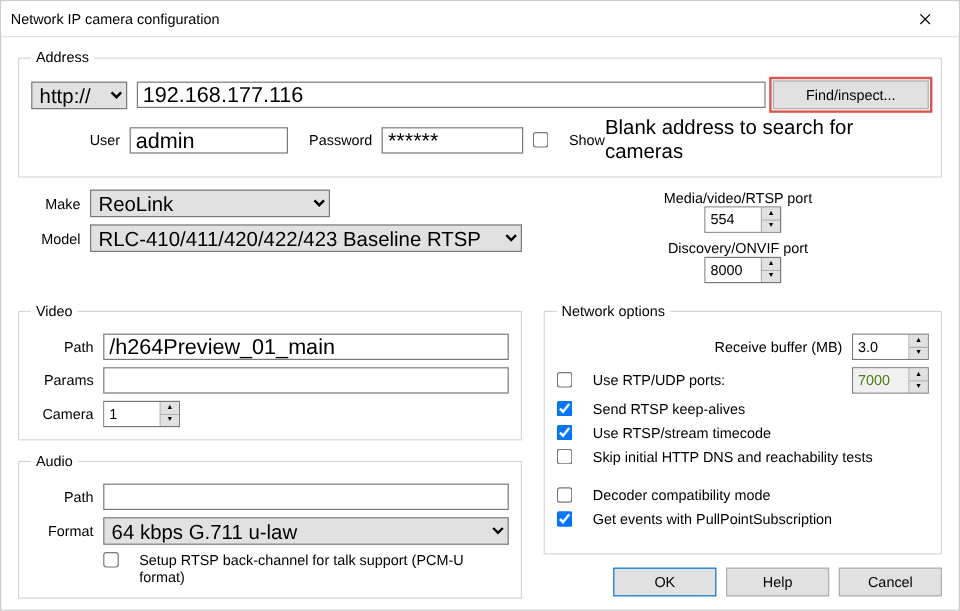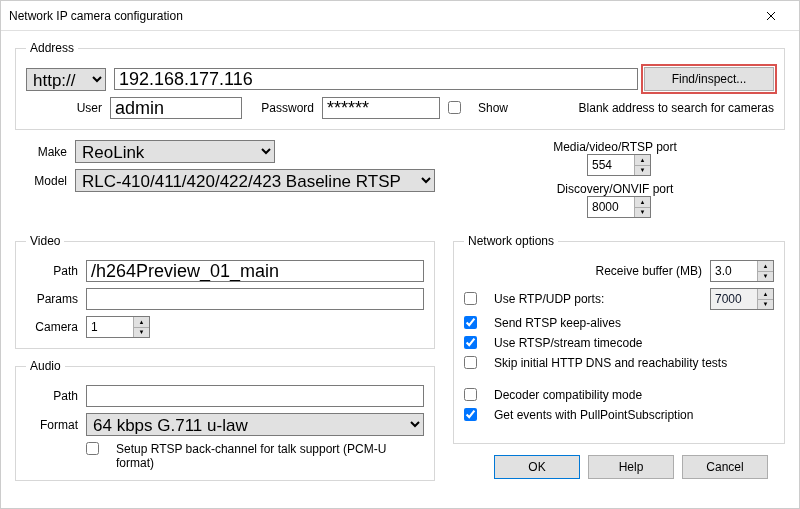--- a/index.html
+++ b/index.html
@@ -89,42 +89,42 @@
     display: flex; flex-direction: column; width: 16px;
     border-left: 1px solid #adadad;
   }
   .spinner .btns span {
     flex: 1; background: #e1e1e1; font-size: 6px;
     display: flex; align-items: center; justify-content: center;
     border-bottom: 1px solid #adadad;
   }
   .spinner .btns span:last-child { border-bottom: none; }
   .spinner.disabled { background: #f0f0f0; }
-  .spinner.disabled input { background: #f0f0f0; color: #0f172a; }
+  .spinner.disabled input { background: #f0f0f0; color: #4d7c0f; }
 
   .chk { display: flex; align-items: flex-start; gap: 17px; }
   input[type=checkbox] { width: 13px; height: 13px; margin: 0; }
 
   .two-col { display: flex; gap: 18px; }
   .col-left { flex: 0 0 420px; }
   .col-right { flex: 1; }
 
   .port-row { display: flex; align-items: center; justify-content: flex-end; margin-bottom: 6px; flex-direction: column; }
   .port-row .plabel { margin-right: 8px; }
 
   .netopt .row { margin-bottom: 6px; }
 
   .bottom-buttons {
     position: absolute;
-    bottom: 12px; right: 31px;
+    bottom: 12px; right: 14px;
     display: flex; gap: 8px;
   }
   .bottom-buttons button { width: 86px; }
 
-  .hint { font-size: 12px; color: #000; }
+  .hint { font-size: 17px; color: #000; }
 </style>
 </head>
 <body>
 
 <div class="titlebar">
   <div class="title">Network IP camera configuration</div>
   <div class="close">
     <svg width="10" height="10" viewBox="0 0 10 10">
         <path d="M1 1 L9 9 M9 1 L1 9" stroke="#000" stroke-width="1" fill="none"></path>
       </svg>

